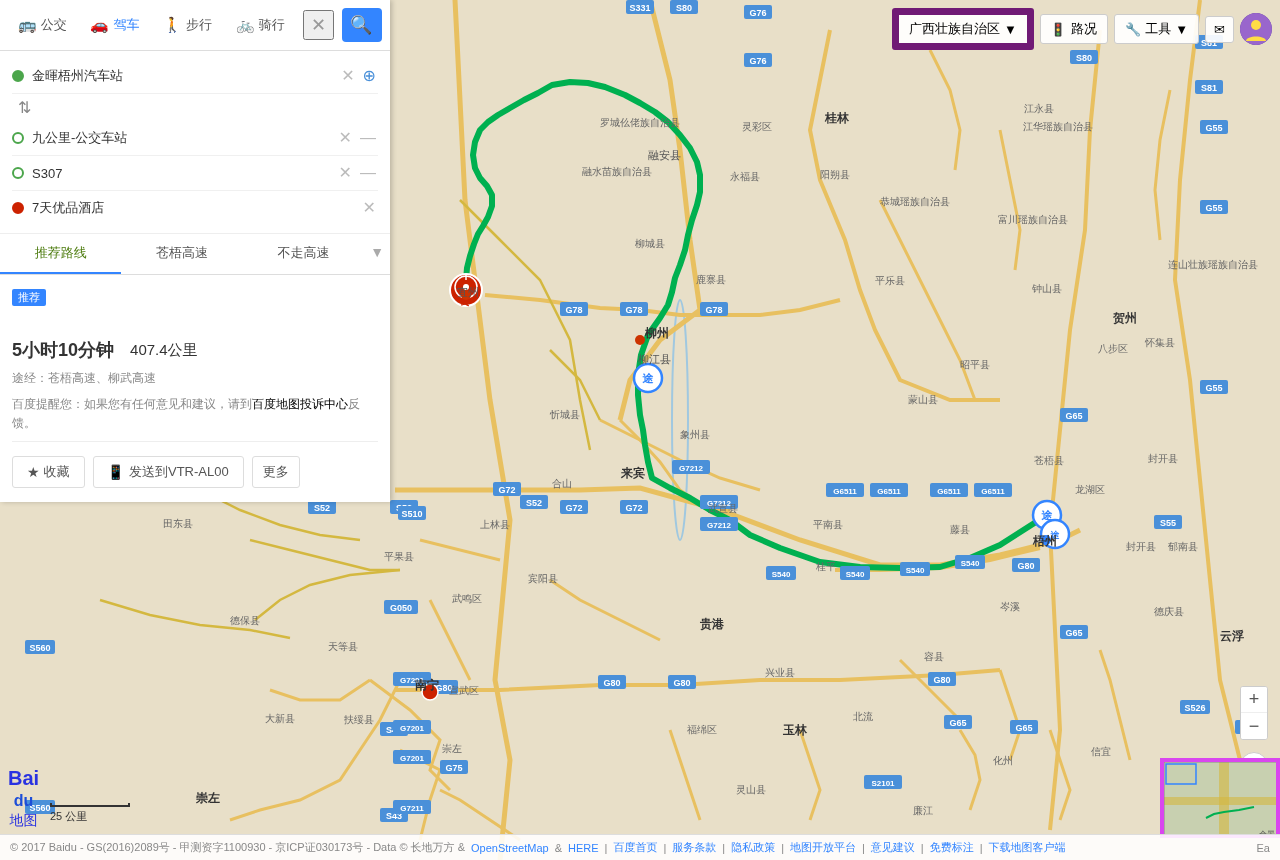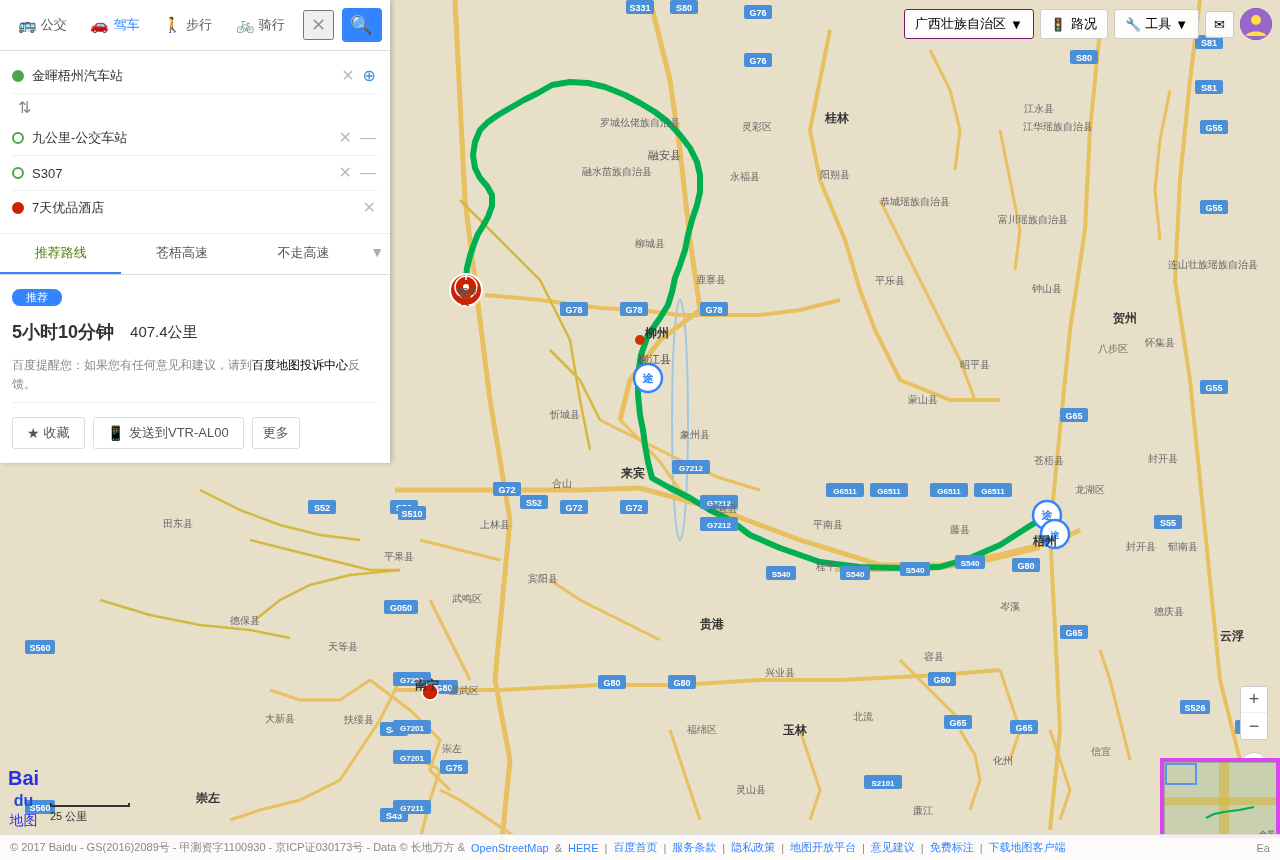--- a/index.html
+++ b/index.html
@@ -141,23 +141,23 @@
     
     #route-result {
       padding: 8px 12px;
     }
 
     #recommended-badge {
       display: inline-block;
       background: #3385ff;
       color: #fff;
       font-size: 11px;
-      padding: 1px 14px;
-      border-radius: 8px;
-      margin-bottom: 6px;
+      padding: 1px 6px;
+      border-radius: 2px;
+      margin-bottom: 24px;
     }
 
     #route-info-bar {
       display: flex;
       align-items: center;
       gap: 16px;
       margin-bottom: 4px;
       padding: 4px 0;
     }
     #route-time { font-size: 18px; font-weight: bold; color: #333; }
@@ -203,21 +203,21 @@
     
     #top-right {
       position: absolute;
       top: 8px; right: 8px;
       display: flex; align-items: center; gap: 6px;
       z-index: 10;
     }
 
     #region-select {
       background: rgba(255,255,255,0.92);
-      border: 1px solid #701a75;
+      border: 7px solid #701a75;
       padding: 5px 10px;
       border-radius: 3px;
       font-size: 13px;
       cursor: pointer;
       display: flex; align-items: center; gap: 4px;
     }
 
     #traffic-btn, #tools-btn {
       background: rgba(255,255,255,0.92);
       border: 1px solid #ccc;
@@ -783,20 +783,23 @@
   </div>
 
   <div id="route-result">
     <div style="padding:6px 0 4px 0;">
       <span id="recommended-badge">推荐</span>
     </div>
     <div id="route-info-bar">
       <span id="route-time">5小时10分钟</span>
       <span id="route-dist">407.4公里</span>
     </div>
+    <div id="route-via">
+      <span>途经：</span><span>苍梧高速、柳武高速</span>
+    </div>
     <div id="baidu-notice">
       百度提醒您：如果您有任何意见和建议，请到<a href="#">百度地图投诉中心</a>反馈。
     </div>
     <div id="action-buttons">
       <button class="action-btn">
         <span class="btn-icon">★</span>
         <span>收藏</span>
       </button>
       <button class="action-btn">
         <span class="btn-icon">📱</span>

